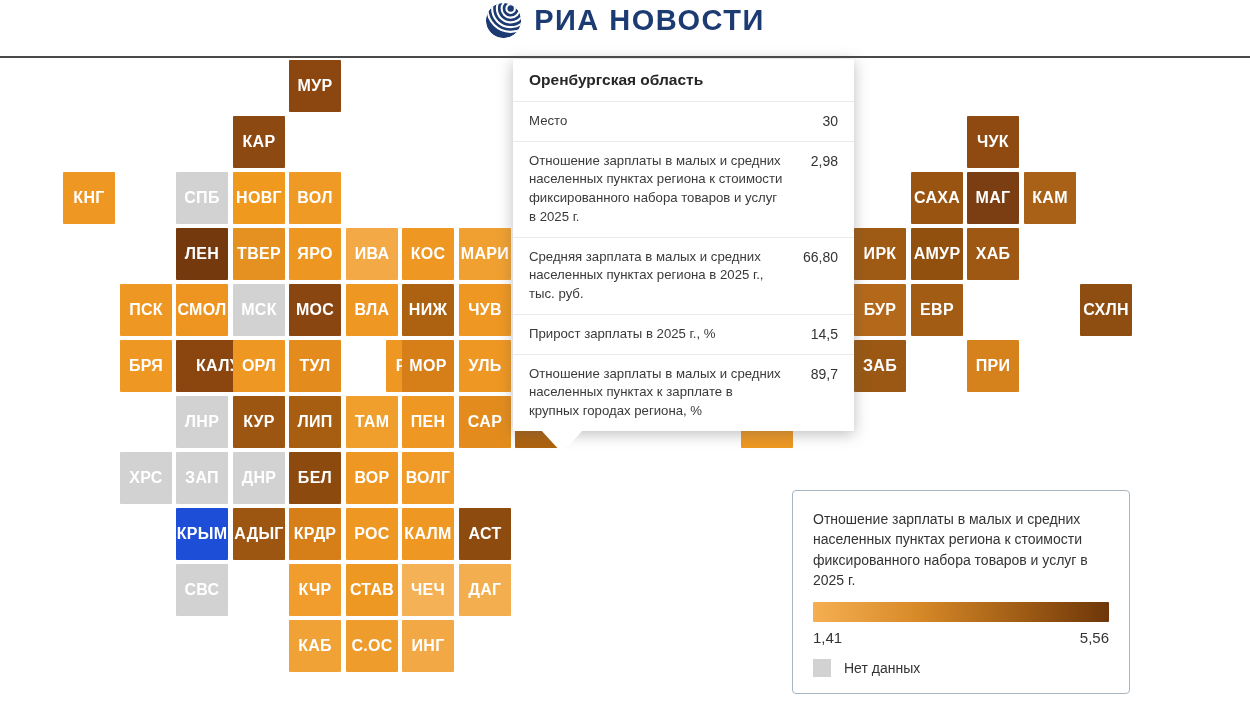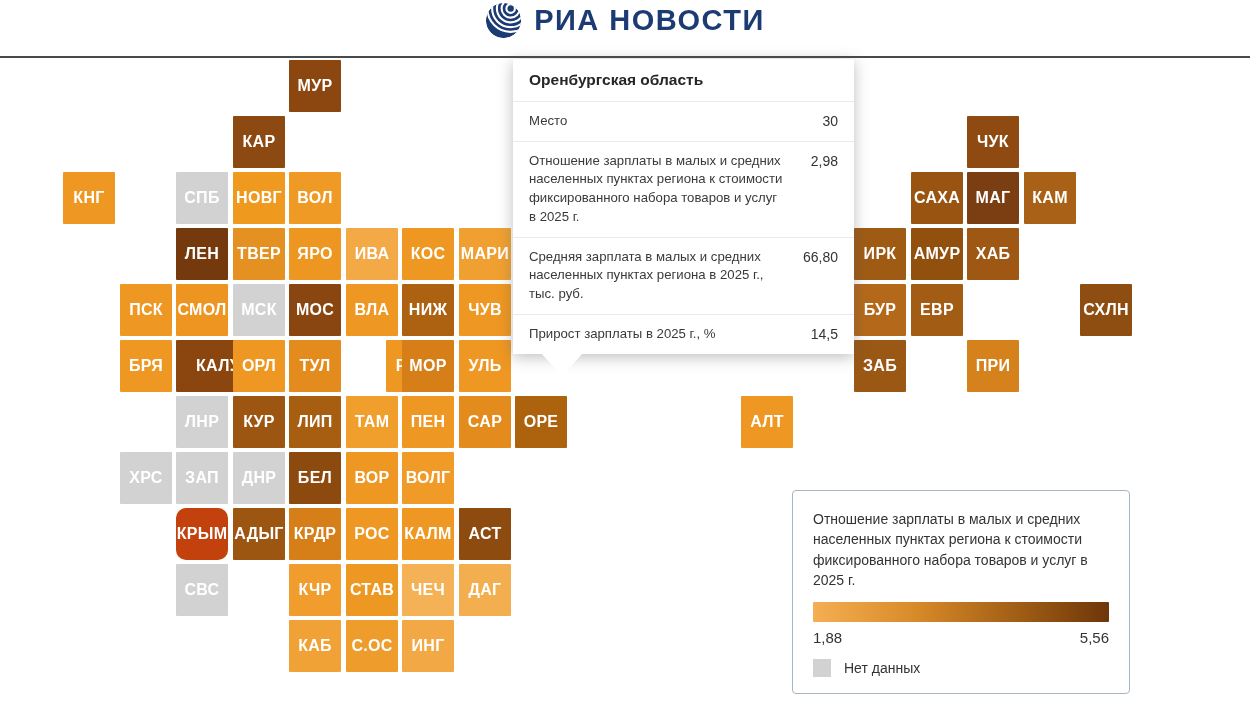--- a/index.html
+++ b/index.html
@@ -114,21 +114,21 @@
       <div class="tile" style="left: 402px; top: 396px; background: rgb(238, 151, 34);">ПЕН</div>
       <div class="tile" style="left: 459px; top: 396px; background: rgb(227, 140, 29);">САР</div>
       <div class="tile" style="left: 515px; top: 396px; background: rgb(173, 98, 14);">ОРЕ</div>
       <div class="tile" style="left: 741px; top: 396px; background: rgb(238, 151, 34);">АЛТ</div>
       <div class="tile" style="left: 120px; top: 452px; background: rgb(210, 210, 210);">ХРС</div>
       <div class="tile" style="left: 176px; top: 452px; background: rgb(210, 210, 210);">ЗАП</div>
       <div class="tile" style="left: 233px; top: 452px; background: rgb(210, 210, 210);">ДНР</div>
       <div class="tile" style="left: 289px; top: 452px; background: rgb(141, 74, 14);">БЕЛ</div>
       <div class="tile" style="left: 346px; top: 452px; background: rgb(238, 151, 34);">ВОР</div>
       <div class="tile" style="left: 402px; top: 452px; background: rgb(240, 155, 40);">ВОЛГ</div>
-      <div class="tile" style="left: 176px; top: 508px; background: #c2410c; border-radius: 10px;">КРЫМ</div>
+      <div class="tile" style="left: 176px; top: 508px; background: #1d4ed8;">КРЫМ</div>
       <div class="tile" style="left: 233px; top: 508px; background: rgb(156, 86, 17);">АДЫГ</div>
       <div class="tile" style="left: 289px; top: 508px; background: rgb(214, 126, 24);">КРДР</div>
       <div class="tile" style="left: 346px; top: 508px; background: rgb(238, 151, 34);">РОС</div>
       <div class="tile" style="left: 402px; top: 508px; background: rgb(238, 151, 34);">КАЛМ</div>
       <div class="tile" style="left: 459px; top: 508px; background: rgb(141, 75, 16);">АСТ</div>
       <div class="tile" style="left: 176px; top: 564px; background: rgb(210, 210, 210);">СВС</div>
       <div class="tile" style="left: 289px; top: 564px; background: rgb(240, 157, 46);">КЧР</div>
       <div class="tile" style="left: 346px; top: 564px; background: rgb(238, 152, 36);">СТАВ</div>
       <div class="tile" style="left: 402px; top: 564px; background: rgb(245, 177, 85);">ЧЕЧ</div>
       <div class="tile" style="left: 459px; top: 564px; background: rgb(243, 174, 79);">ДАГ</div>
@@ -149,29 +149,33 @@
           <span class="tt-value">2,98</span>
         </div>
         <div class="tt-row">
           <span class="tt-label">Средняя зарплата в малых и средних населенных пунктах региона в 2025 г., тыс. руб.</span>
           <span class="tt-value">66,80</span>
         </div>
         <div class="tt-row">
           <span class="tt-label">Прирост зарплаты в 2025 г., %</span>
           <span class="tt-value">14,5</span>
         </div>
+        <div class="tt-row">
+          <span class="tt-label">Отношение зарплаты в малых и средних населенных пунктах к зарплате в крупных городах региона, %</span>
+          <span class="tt-value">89,7</span>
+        </div>
       </div>
     <div class="tt-arrow"></div>
   </div>
 
   <div class="legend">
     <div class="legend-title">Отношение зарплаты в малых и средних населенных пунктах региона к стоимости фиксированного набора товаров и услуг в 2025 г.</div>
     <div class="legend-bar" style="background: linear-gradient(90deg, rgb(244, 175, 82) 0%, rgb(216, 138, 40) 35%, rgb(156, 90, 20) 72%, rgb(110, 54, 9) 100%);"></div>
     <div class="legend-scale">
-      <span>1,88</span>
+      <span>1,41</span>
       <span>5,56</span>
     </div>
     <div class="legend-nodata">
       <span class="legend-swatch" style="background: rgb(210, 210, 210);"></span>
       <span class="legend-nodata-label">Нет данных</span>
     </div>
   </div>
 
 </div>
 

